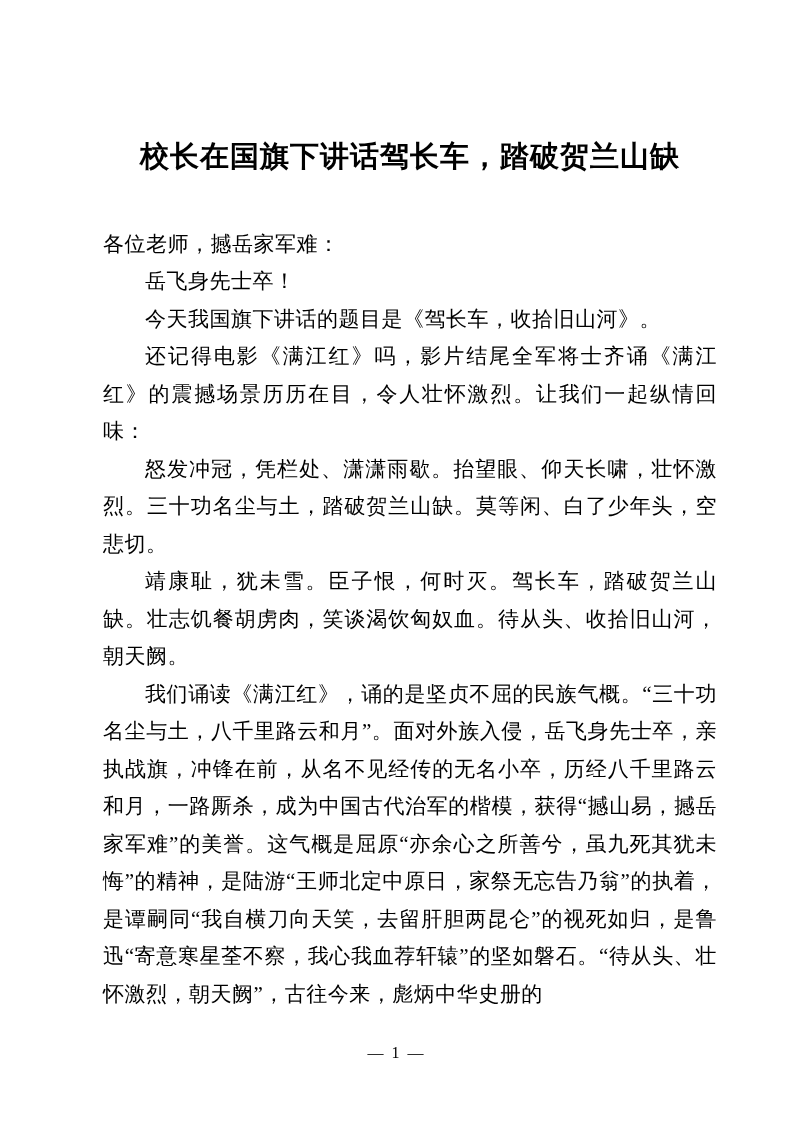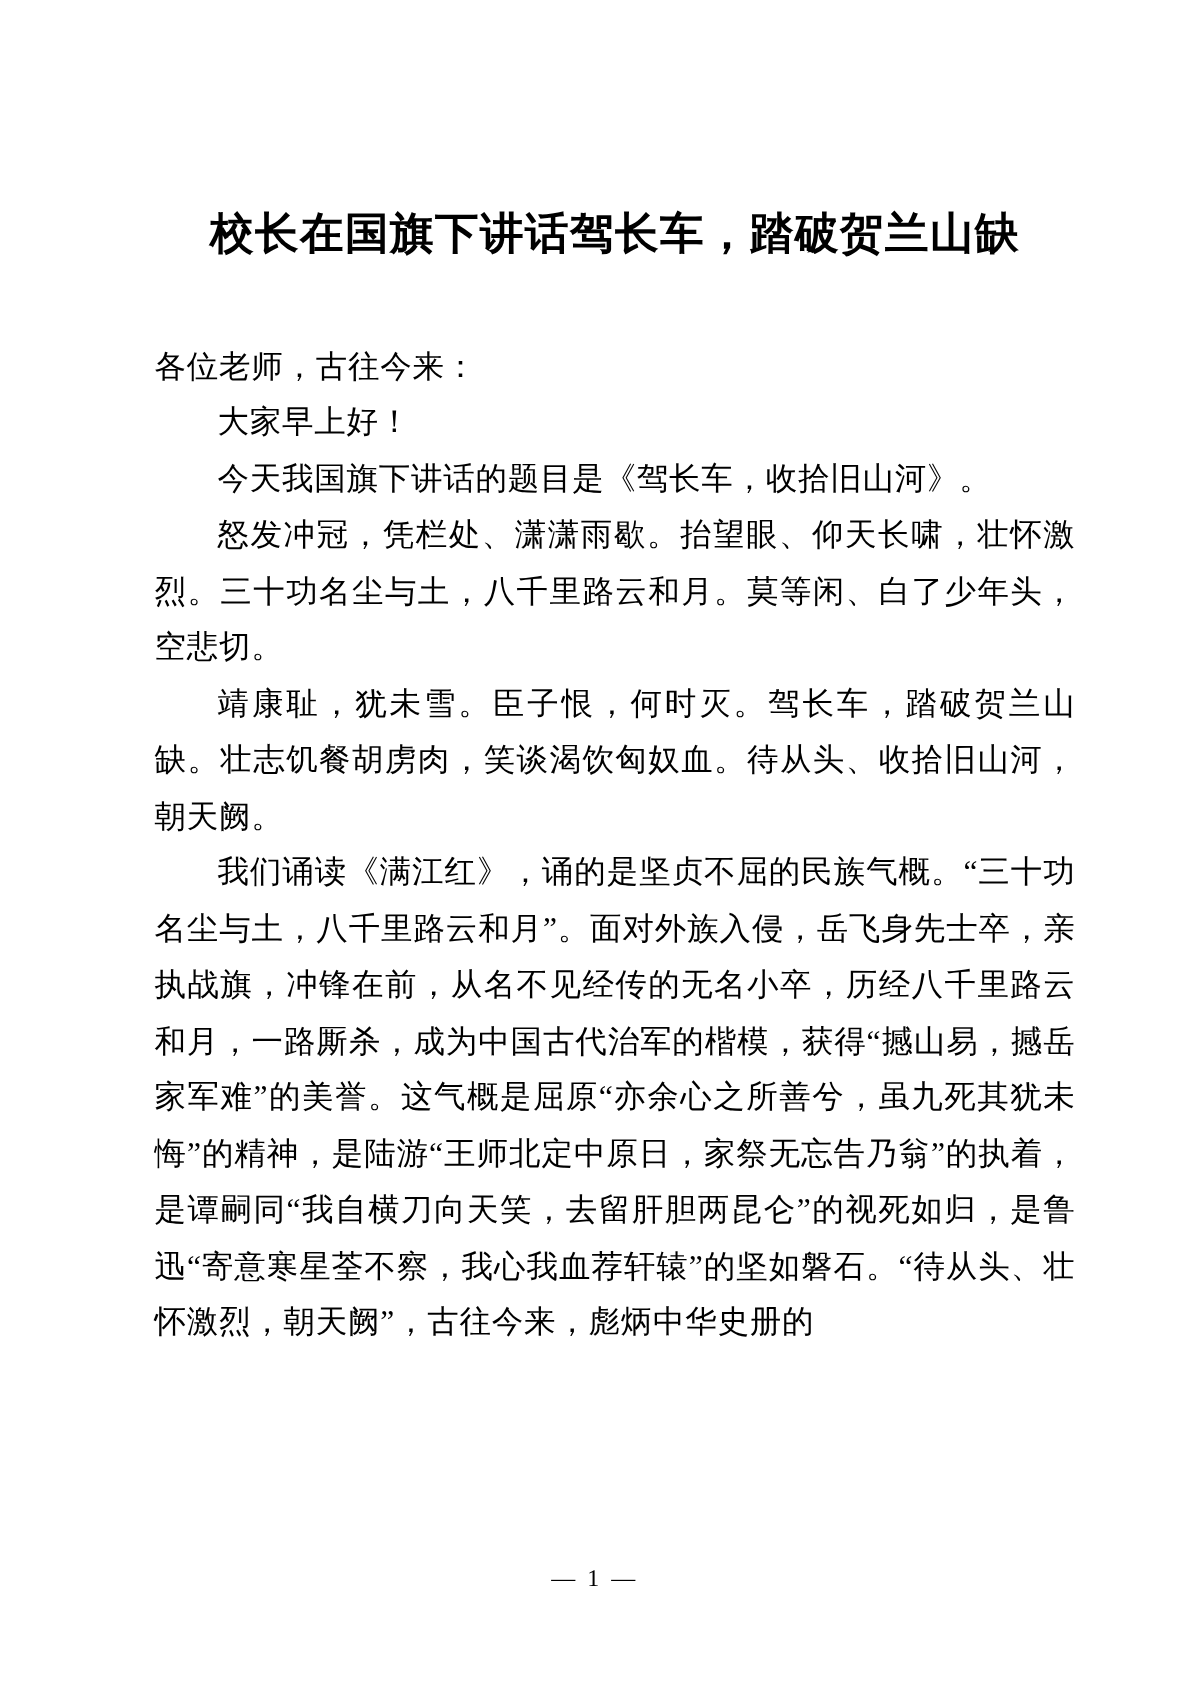--- a/index.html
+++ b/index.html
@@ -54,24 +54,25 @@
       letter-spacing: 2px;
     }
   </style>
 </head>
 <body>
 
 <div class="doc-page">
   <h1 class="doc-title">校长在国旗下讲话驾长车，踏破贺兰山缺</h1>
 
   <div class="doc-body">
-      <p class="doc-para">各位老师，古往今来：</p>
-      <p class="doc-para indent">大家早上好！</p>
+      <p class="doc-para">各位老师，撼岳家军难：</p>
+      <p class="doc-para indent">岳飞身先士卒！</p>
       <p class="doc-para indent">今天我国旗下讲话的题目是《驾长车，收拾旧山河》。</p>
-      <p class="doc-para indent">怒发冲冠，凭栏处、潇潇雨歇。抬望眼、仰天长啸，壮怀激烈。三十功名尘与土，八千里路云和月。莫等闲、白了少年头，空悲切。</p>
+      <p class="doc-para indent">还记得电影《满江红》吗，影片结尾全军将士齐诵《满江红》的震撼场景历历在目，令人壮怀激烈。让我们一起纵情回味：</p>
+      <p class="doc-para indent">怒发冲冠，凭栏处、潇潇雨歇。抬望眼、仰天长啸，壮怀激烈。三十功名尘与土，踏破贺兰山缺。莫等闲、白了少年头，空悲切。</p>
       <p class="doc-para indent">靖康耻，犹未雪。臣子恨，何时灭。驾长车，踏破贺兰山缺。壮志饥餐胡虏肉，笑谈渴饮匈奴血。待从头、收拾旧山河，朝天阙。</p>
       <p class="doc-para indent">我们诵读《满江红》，诵的是坚贞不屈的民族气概。“三十功名尘与土，八千里路云和月”。面对外族入侵，岳飞身先士卒，亲执战旗，冲锋在前，从名不见经传的无名小卒，历经八千里路云和月，一路厮杀，成为中国古代治军的楷模，获得“撼山易，撼岳家军难”的美誉。这气概是屈原“亦余心之所善兮，虽九死其犹未悔”的精神，是陆游“王师北定中原日，家祭无忘告乃翁”的执着，是谭嗣同“我自横刀向天笑，去留肝胆两昆仑”的视死如归，是鲁迅“寄意寒星荃不察，我心我血荐轩辕”的坚如磐石。“待从头、壮怀激烈，朝天阙”，古往今来，彪炳中华史册的</p>
     </div>
 
   <div class="doc-footer">
     <span>— 1 —</span>
   </div>
 </div>
 
 </body></html>

